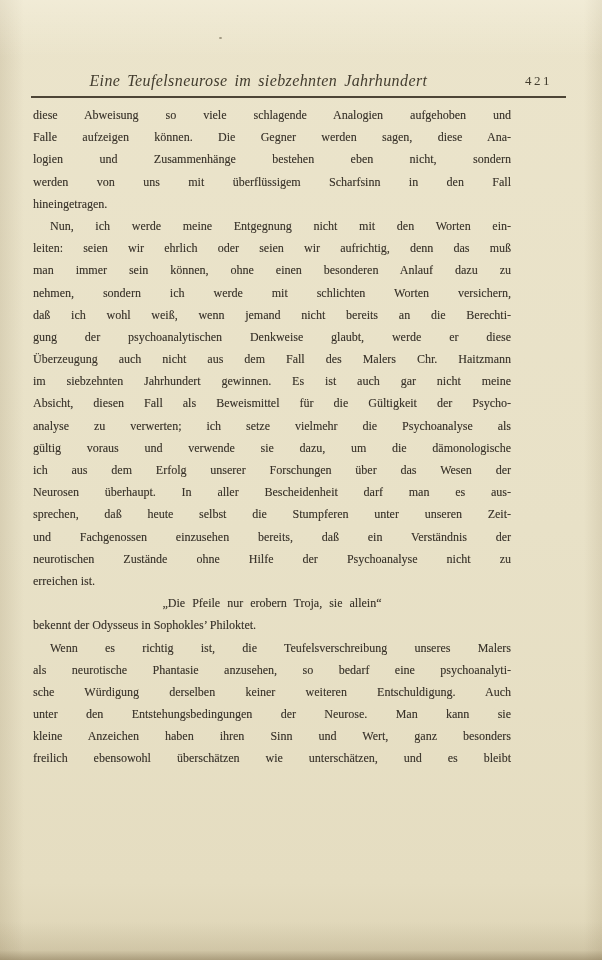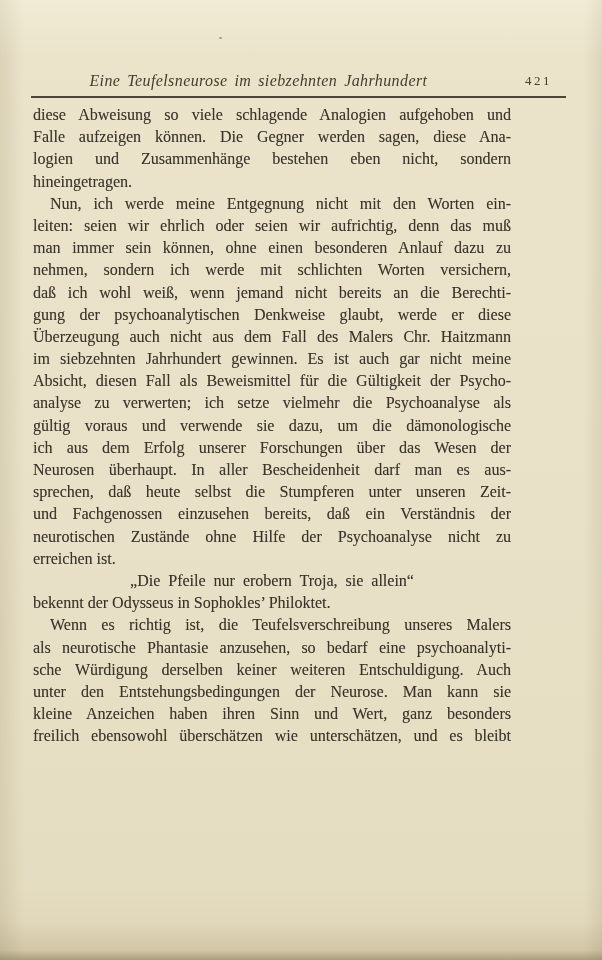--- a/index.html
+++ b/index.html
@@ -40,21 +40,21 @@
     position: absolute;
     right: 14px; top: 3px;
     font-size: 13px;
     letter-spacing: 2.5px;
     color: #433d2f;
   }
   .text-block {
     position: absolute;
     left: 33px; top: 104px;
     width: 478px;
-    font-size: 16px;
+    font-size: 12px;
     line-height: 22.2px;
     text-shadow: 0.2px 0.2px 0.3px rgba(57,51,42,0.35);
   }
   .line {
     height: 22.2px;
     text-align: justify;
     text-align-last: justify;
     white-space: normal;
   }
   .line.last {
@@ -81,20 +81,21 @@
 <div class="page">
   <div class="speck"></div>
   <div class="page-header">
     <span class="running-head">Eine Teufelsneurose im siebzehnten Jahrhundert</span>
     <span class="page-number">421</span>
   </div>
   <div class="text-block">
       <div class="line">diese Abweisung so viele schlagende Analogien aufgehoben und</div>
       <div class="line">Falle aufzeigen können. Die Gegner werden sagen, diese Ana-</div>
       <div class="line">logien und Zusammenhänge bestehen eben nicht, sondern</div>
+      <div class="line">werden von uns mit überflüssigem Scharfsinn in den Fall</div>
       <div class="line last">hineingetragen.</div>
       <div class="line indent">Nun, ich werde meine Entgegnung nicht mit den Worten ein-</div>
       <div class="line">leiten: seien wir ehrlich oder seien wir aufrichtig, denn das muß</div>
       <div class="line">man immer sein können, ohne einen besonderen Anlauf dazu zu</div>
       <div class="line">nehmen, sondern ich werde mit schlichten Worten versichern,</div>
       <div class="line">daß ich wohl weiß, wenn jemand nicht bereits an die Berechti-</div>
       <div class="line">gung der psychoanalytischen Denkweise glaubt, werde er diese</div>
       <div class="line">Überzeugung auch nicht aus dem Fall des Malers Chr. Haitzmann</div>
       <div class="line">im siebzehnten Jahrhundert gewinnen. Es ist auch gar nicht meine</div>
       <div class="line">Absicht, diesen Fall als Beweismittel für die Gültigkeit der Psycho-</div>

